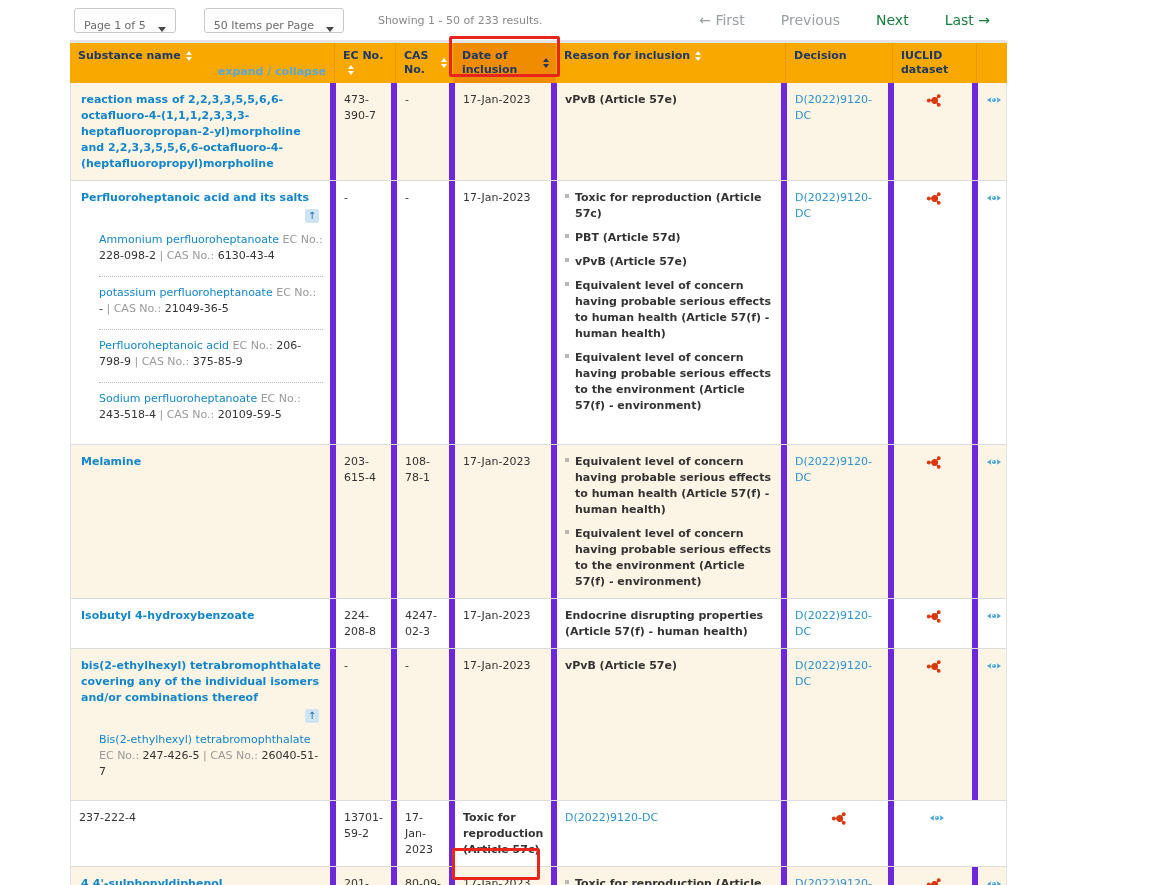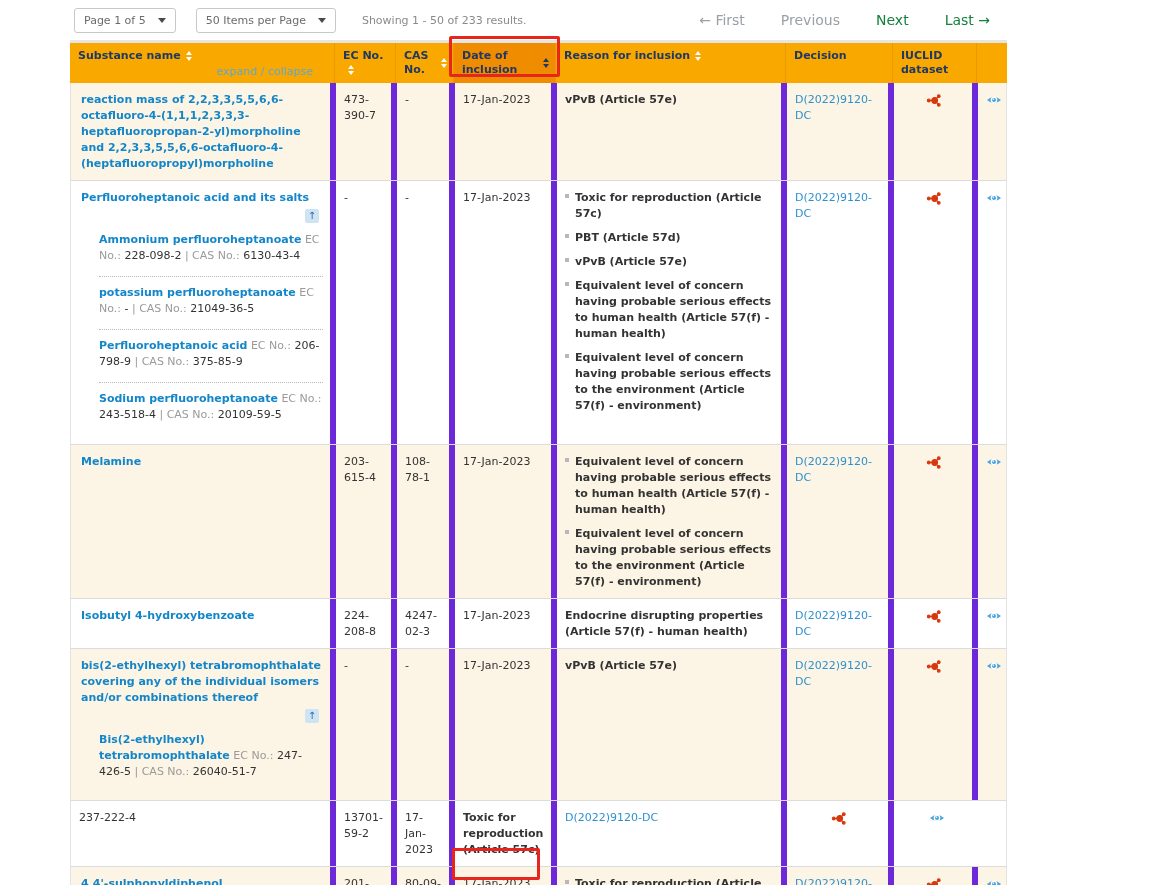--- a/index.html
+++ b/index.html
@@ -1,39 +1,39 @@
 <!DOCTYPE html>
 <html><head>
 <meta charset="utf-8">
 <style>
   * { margin:0; padding:0; box-sizing:border-box; }
   body { font-family:"DejaVu Sans","Liberation Sans",sans-serif; background:#fff; }
   .page { position:relative; width:1152px; height:885px; overflow:hidden; background:#fff; }
 
   
   .topbar { display:flex; align-items:center; height:40px; padding-left:74px; padding-right:162px; }
-  .selbox { display:inline-flex; align-items:center; border:1px solid #c9c9c9; border-radius:3px;
-            background:#fff; color:#6b6b6b; font-size:11px; height:25px; padding:0 9px; margin-right:20px; cursor:pointer; }
+  .selbox { display:inline-flex; align-items:flex-end; border:1px solid #c9c9c9; border-radius:3px;
+            background:#fff; color:#6b6b6b; font-size:11px; height:25px; padding:0 9px; margin-right:28px; cursor:pointer; }
   .caret { width:0; height:0; border-left:4px solid transparent; border-right:4px solid transparent;
            border-top:5px solid #4a4a4a; margin-left:12px; }
   .summary { color:#8a8a8a; font-size:11px; margin-left:6px; }
   .pager { margin-left:auto; display:flex; align-items:center; gap:36px; font-size:14px; }
   .pager a { text-decoration:none; cursor:pointer; }
   .pg-disabled { color:#9aa0a6; }
   .pg-active { color:#15803d; }
 
   
   .table-wrap { margin-left:70px; width:937px; border-top:3px solid #e5e5e5; }
   .grid-row { display:grid; grid-template-columns:265px 61px 58px 102px 230px 107px 84px 30px; }
 
   .thead { background:#f9a800; color:#1f3864; font-weight:bold; font-size:11px; }
   .th { position:relative; padding:6px 6px 6px 8px; border-right:1px solid #e89a00; line-height:14px; }
   .th:last-child { border-right:none; }
   .th-date { background:#f08c00; }
-  .expand-link { position:absolute; right:21px; bottom:4px; font-weight:normal; color:#5aa7d8; font-size:11px; cursor:pointer; }
+  .expand-link { position:absolute; right:8px; bottom:4px; font-weight:bold; color:#5aa7d8; font-size:11px; cursor:pointer; }
   .th-flex { display:flex; justify-content:space-between; align-items:center; height:100%; }
 
   .sort { display:inline-flex; flex-direction:column; gap:2px; margin-left:5px; vertical-align:middle; }
   .sort i { display:block; width:0; height:0; border-left:3.5px solid transparent; border-right:3.5px solid transparent; }
   .sort .u { border-bottom:4px solid #fdfdfd; }
   .sort .d { border-top:4px solid #fdfdfd; }
   .sort.navy .u { border-bottom-color:#1f3864; }
   .sort.navy .d { border-top-color:#1f3864; }
 
   .trow { border-bottom:1px solid #dcdcdc; border-left:1px solid #e3e3e3; border-right:1px solid #e3e3e3; font-size:11px; color:#333; }
@@ -41,21 +41,21 @@
   .trow.even { background:#fff; }
   .cell { padding:9px 7px 8px 8px; border-right:6px solid #6d28d9; line-height:16px; overflow-wrap:break-word; }
   .cell:last-child { border-right:none; }
   .c-sub { padding-left:10px; }
   a.sub-link { color:#1386c9; font-weight:bold; text-decoration:none; cursor:pointer; }
   .toggle-row { text-align:right; padding:2px 4px 0 0; }
   .toggle { display:inline-block; width:14px; height:14px; background:#cfe4f3; color:#2a6fb0;
             font-size:10px; line-height:14px; text-align:center; border-radius:2px; cursor:pointer; }
   .member { margin:8px 0 0 18px; padding-bottom:12px; }
   .member.sep { border-bottom:1px dotted #b9b9b9; margin-bottom:4px; }
-  a.mem-link { color:#1386c9; font-weight:bold; text-decoration:none; cursor:pointer; }
+  a.mem-link { color:#1386c9; font-weight:normal; text-decoration:none; cursor:pointer; }
   .lbl { color:#9a9a9a; }
   .val { color:#333; }
 
   .reason { position:relative; margin-bottom:8px;font-weight:bold; }
   .reason:last-child { margin-bottom:0; }
   .reason.b { padding-left:10px; }
   .reason.b::before { content:''; position:absolute; left:0; top:4px; width:4px; height:4px; background:#b8b8b8; }
 
   a.dec-link { color:#2d91cf; text-decoration:none; cursor:pointer; }
   .c-iuclid, .c-view { text-align:center; }

